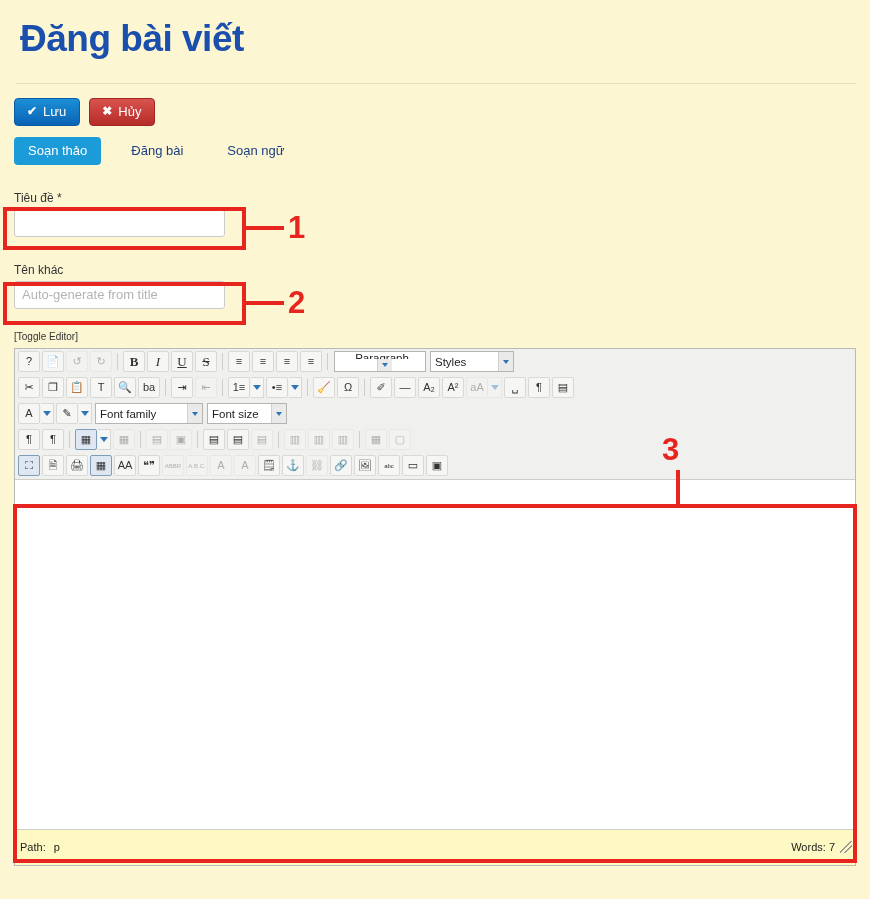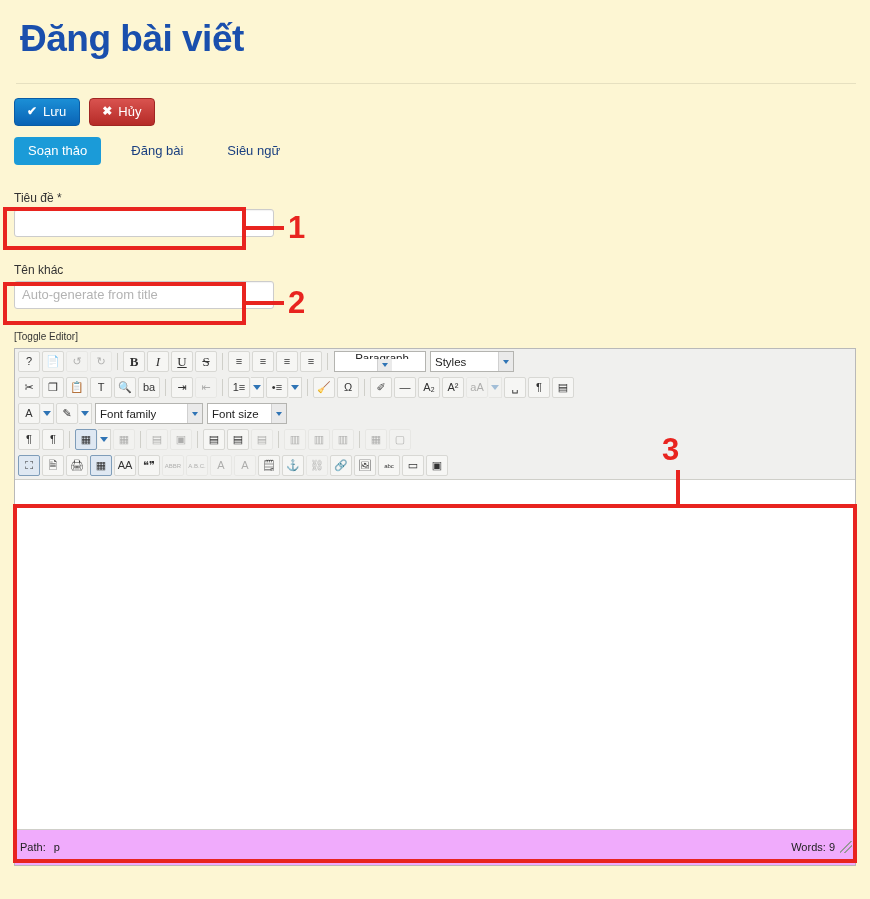--- a/index.html
+++ b/index.html
@@ -74,21 +74,21 @@
 
   
   .field-label {
     font-size: 12px;
     color: #333;
     padding-left: 14px;
     margin-top: 26px;
     margin-bottom: 4px;
   }
   .txt-input {
-    width: 260px;
+    width: 211px;
     height: 28px;
     border: 1px solid #ccc;
     border-radius: 3px;
     background: #fff;
     padding: 4px 7px;
     font-size: 13px;
     color: #333;
     font-family: "Liberation Sans", sans-serif;
     outline: none;
     margin-left: 14px;
@@ -193,21 +193,21 @@
   .undl { text-decoration: underline; font-family:"Liberation Serif", serif; font-size: 13px;}
   .strk { text-decoration: line-through; font-family:"Liberation Serif", serif; font-size: 13px;}
 
   .editor-body {
     background: #fff;
     height: 350px;
     border-top: 1px solid #cfcfc9;
   }
   .editor-status {
     height: 36px;
-    background: #f0abfc;
+    background: #fef9c3;
     border-top: 1px solid #cfcfc9;
     display: flex;
     align-items: center;
     justify-content: space-between;
     padding: 0 3px 0 5px;
     font-size: 11px;
     color: #222;
     font-family: "Liberation Sans", sans-serif;
   }
   .status-left { display:flex; gap: 8px; }
@@ -257,21 +257,21 @@
   </div>
   <div class="btn btn-cancel">
     <span class="glyph">✖</span>
     <span>Hủy</span>
   </div>
 </div>
 
 <div class="tabs">
   <div class="tab active">Soạn thảo</div>
   <div class="tab">Đăng bài</div>
-  <div class="tab">Siêu ngữ</div>
+  <div class="tab">Soạn ngữ</div>
 </div>
 
 <div class="field-label">Tiêu đề *</div>
 <input class="txt-input" type="text" value="" style="">
 
 <div class="field-label">Tên khác</div>
 <input class="txt-input" type="text" placeholder="Auto-generate from title" style="">
 
 <div class="toggle-editor">[Toggle Editor]</div>
 
@@ -540,21 +540,21 @@
         </span>
       </div>
     </div>
   <div class="editor-body"></div>
   <div class="editor-status">
     <div class="status-left">
       <span>Path:</span>
       <span>p</span>
     </div>
     <div class="status-right">
-      <span>Words: 9</span>
+      <span>Words: 7</span>
       <span class="resize-grip"></span>
     </div>
   </div>
 </div>
 
 
 <div class="anno-box" style="left:3px;  top:207px; width:243px; height:43px;"></div>
 <div class="anno-line" style="left:246px; top:226px; width:38px; height:4px;"></div>
 <div class="anno-num" style="left:288px; top:212px;">1</div>
 

